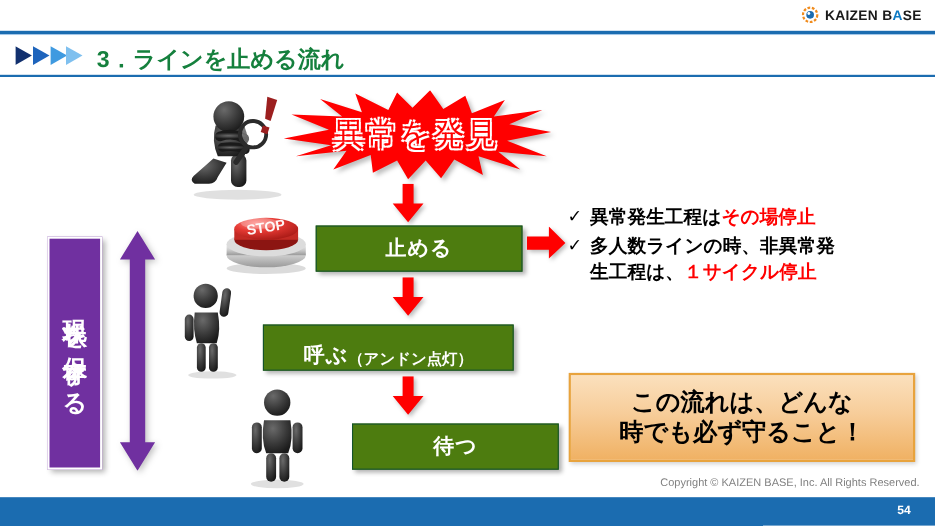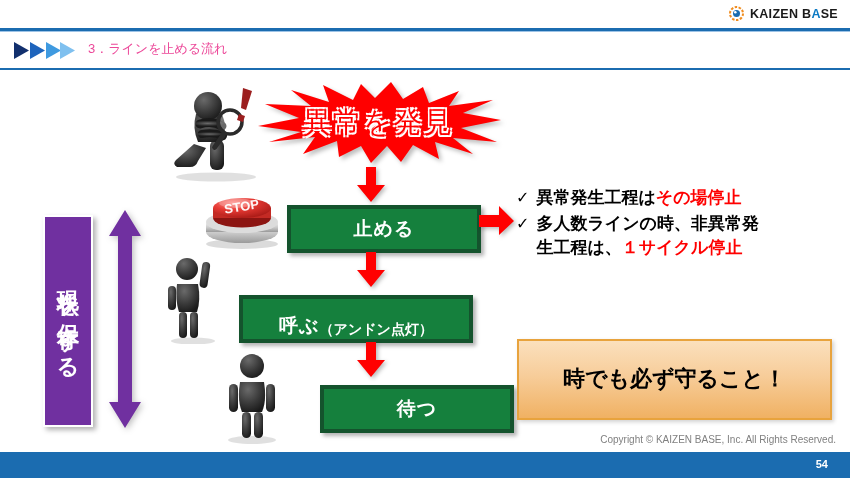--- a/index.html
+++ b/index.html
@@ -38,21 +38,21 @@
     position:absolute;left:0;top:32px;width:850px;height:36px;background:#ffffff;
   }
   .hr-bot{
     position:absolute;left:0;top:68px;width:850px;height:2px;background:#1b6cb0;
   }
   .chevrons{
     position:absolute;left:14px;top:41px;width:62px;height:19px;
   }
   .section-title{
     position:absolute;left:88px;top:40px;
-    font-size:13px;font-weight:normal;color:#ec4899;white-space:nowrap;
+    font-size:21px;font-weight:bold;color:#15803d;white-space:nowrap;
   }
 
   
   .burst{
     position:absolute;left:253px;top:82px;width:250px;height:82px;
   }
   .burst svg{display:block;width:250px;height:82px;
     filter:drop-shadow(3px 3px 2px rgba(0,0,0,.25));}
   .burst-label{
     position:absolute;left:0;top:0;width:250px;height:82px;
@@ -63,25 +63,25 @@
       -1.6px -1.6px 0 #fff, 1.6px -1.6px 0 #fff,
       -1.6px 1.6px 0 #fff, 1.6px 1.6px 0 #fff,
       0 0 2px #fff;
     -webkit-text-stroke:0;
     color:#ff0000;
     pointer-events:none;
   }
 
   
   .pbox{
-    position:absolute;background:#15803d;
+    position:absolute;background:#4d7c0f;
     display:flex;align-items:center;justify-content:center;
     color:#ffffff;font-weight:bold;
     box-shadow:3px 3px 4px rgba(0,0,0,.3);
-    border:4px solid #14532d;
+    border:1px solid #14532d;
   }
   .pbox .main{font-size:19px;letter-spacing:1px;}
   .pbox .sub{font-size:14px;letter-spacing:0px;}
 
   #box-stop{left:287px;top:205px;width:186px;height:40px;}
   #box-call{left:239px;top:295px;width:226px;height:40px;align-items:flex-end;}
   #box-wait{left:287px;top:385px;width:186px;height:40px;margin-left:33px;}
 
   
   .arrow-down{position:absolute;width:30px;height:36px;}
@@ -347,20 +347,21 @@
       <rect x="24" y="60" width="9" height="26" rx="4.5" fill="url(#fg3)"></rect>
       <rect x="36" y="60" width="9" height="26" rx="4.5" fill="url(#fg3)"></rect>
     </svg>
   </div>
 
   <div class="pbox" id="box-wait">
     <span class="main">待つ</span>
   </div>
 
   <div class="callout">
+    <div class="line">この流れは、どんな</div>
     <div class="line">時でも必ず守ること！</div>
   </div>
 
   <div class="copyright">Copyright ©  KAIZEN BASE, Inc.  All Rights Reserved.</div>
   <div class="footbar"></div>
   <div class="pageno">54</div>
 
 </div>
 
 </body></html>

